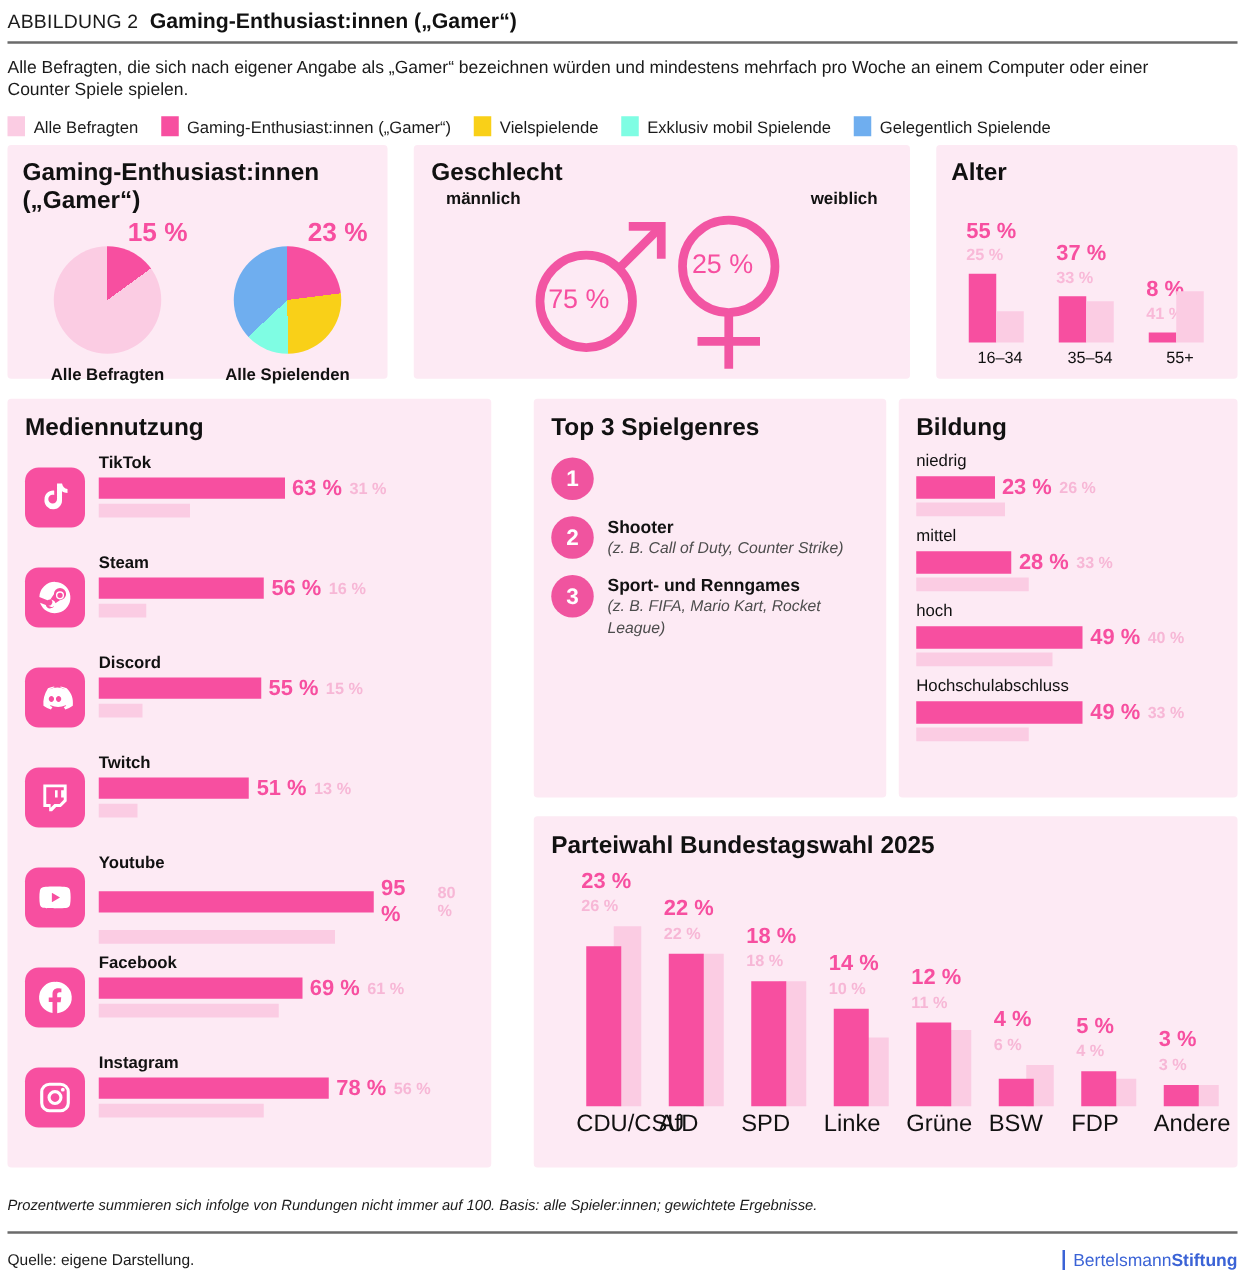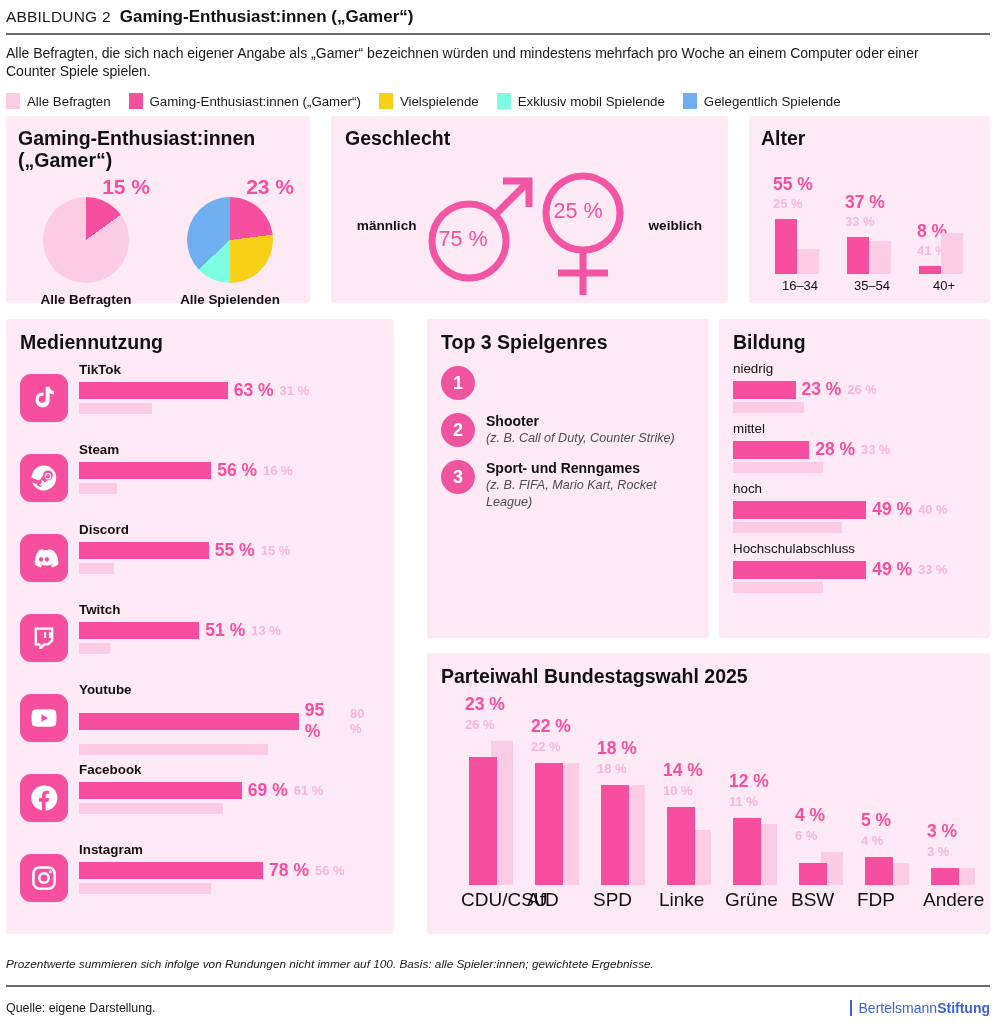--- a/index.html
+++ b/index.html
@@ -32,21 +32,21 @@
   
   #p-pies { left: 6px; top: 116px; width: 304px; height: 187px; padding: 11px 12px; }
   .pies-row { display: flex; gap: 8px; margin-top: 6px; position: relative; }
   .pie-block { width: 138px; text-align: center; position: relative; }
   .pie { width: 86px; height: 86px; border-radius: 50%; margin: 20px auto 0 auto; }
   .pie-val { position: absolute; top: -2px; right: 4px; font-size: 21px; font-weight: bold; color: #f74fa0; }
   .pie-cap { font-size: 13.4px; font-weight: bold; margin-top: 9px; color: #111; }
 
   
   #p-gender { left: 331px; top: 116px; width: 397px; height: 187px; padding: 11px 14px; }
-  .gender-row { display: flex; align-items: center; justify-content: center; gap: 0px; margin-top: 2px; }
+  .gender-row { display: flex; justify-content: center; gap: 0px; margin-top: 2px; }
   .g-label { font-size: 13.6px; font-weight: bold; color: #111; }
   .sym-wrap { position: relative; width: 128px; height: 148px; }
   .sym-val { position: absolute; font-size: 21.5px; font-weight: normal; color: #f74fa0; }
 
   
   #p-age { left: 749px; top: 116px; width: 241px; height: 187px; padding: 11px 12px; }
   .age-chart { position: relative; height: 140px; margin-top: 4px; }
   .age-grp { position: absolute; bottom: 0; width: 62px; }
   .age-bars { position: relative; height: 90px; }
   .age-bar { position: absolute; bottom: 0; width: 22px; }
@@ -204,21 +204,21 @@
           </div>
           <div class="age-cap">35–54</div>
         </div>
         <div class="age-grp" style="left: 152px;">
           <div class="age-bars">
             <span class="age-v1" style="bottom:32px">8 %</span>
             <span class="age-v2" style="bottom:16px">41 %</span>
             <div class="age-bar main" style="height:8px"></div>
             <div class="age-bar alt" style="height:41px"></div>
           </div>
-          <div class="age-cap">40+</div>
+          <div class="age-cap">55+</div>
         </div>
       </div>
   </div>
 
   <div class="panel" id="p-media">
     <div class="panel-title">Mediennutzung</div>
     <div class="media-list" id="media-list">
         <div class="media-row">
           <div class="m-icon">
             <svg width="30" height="30" viewBox="0 0 24 24" fill="#fff">

